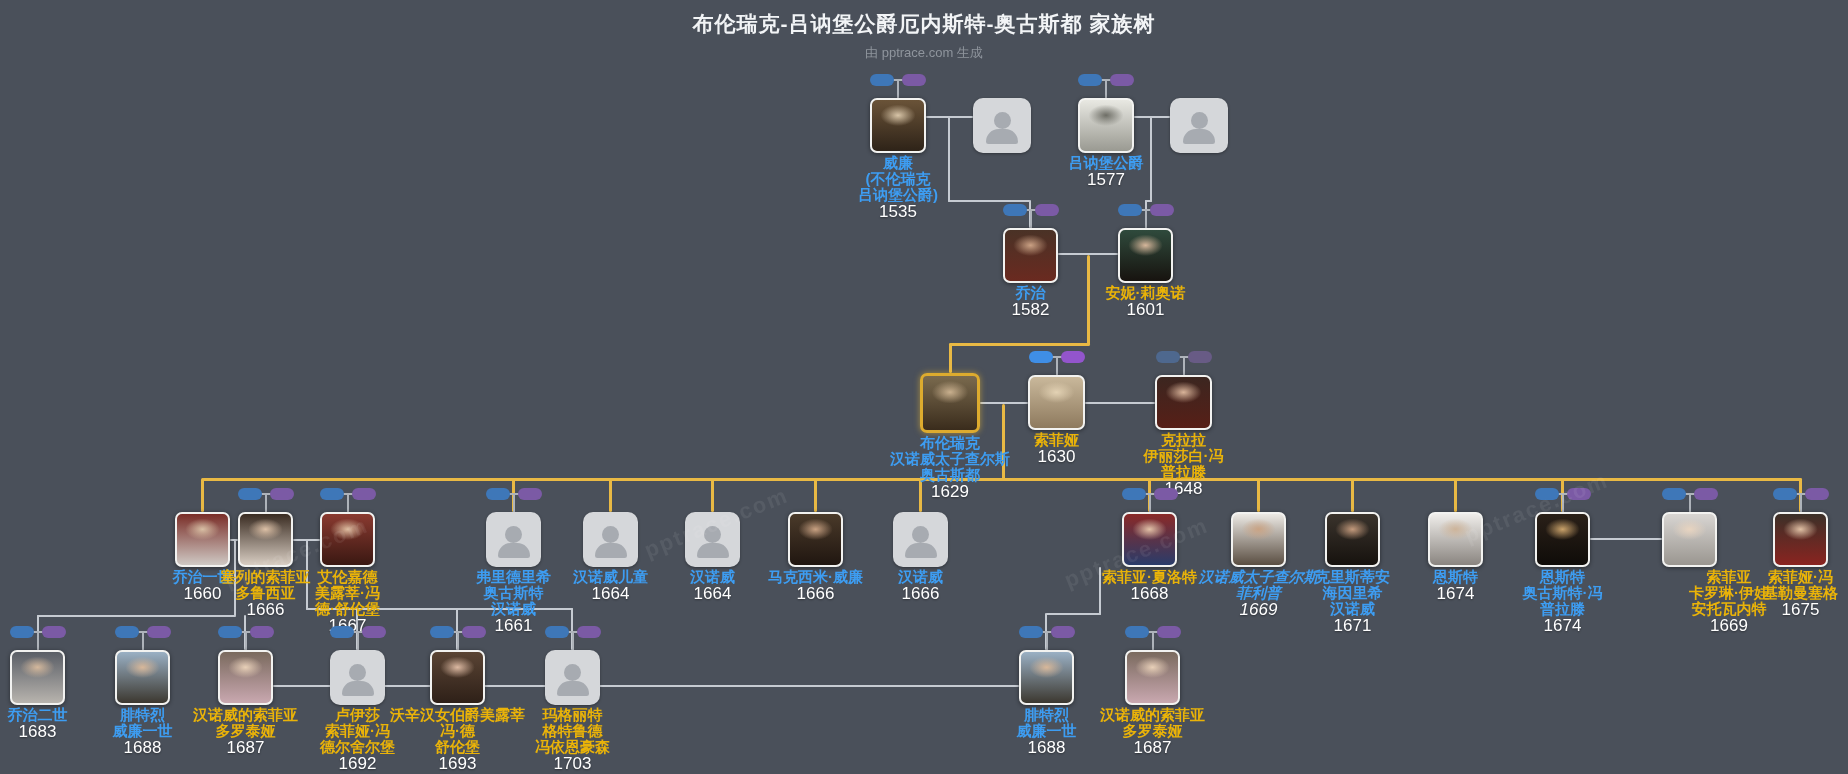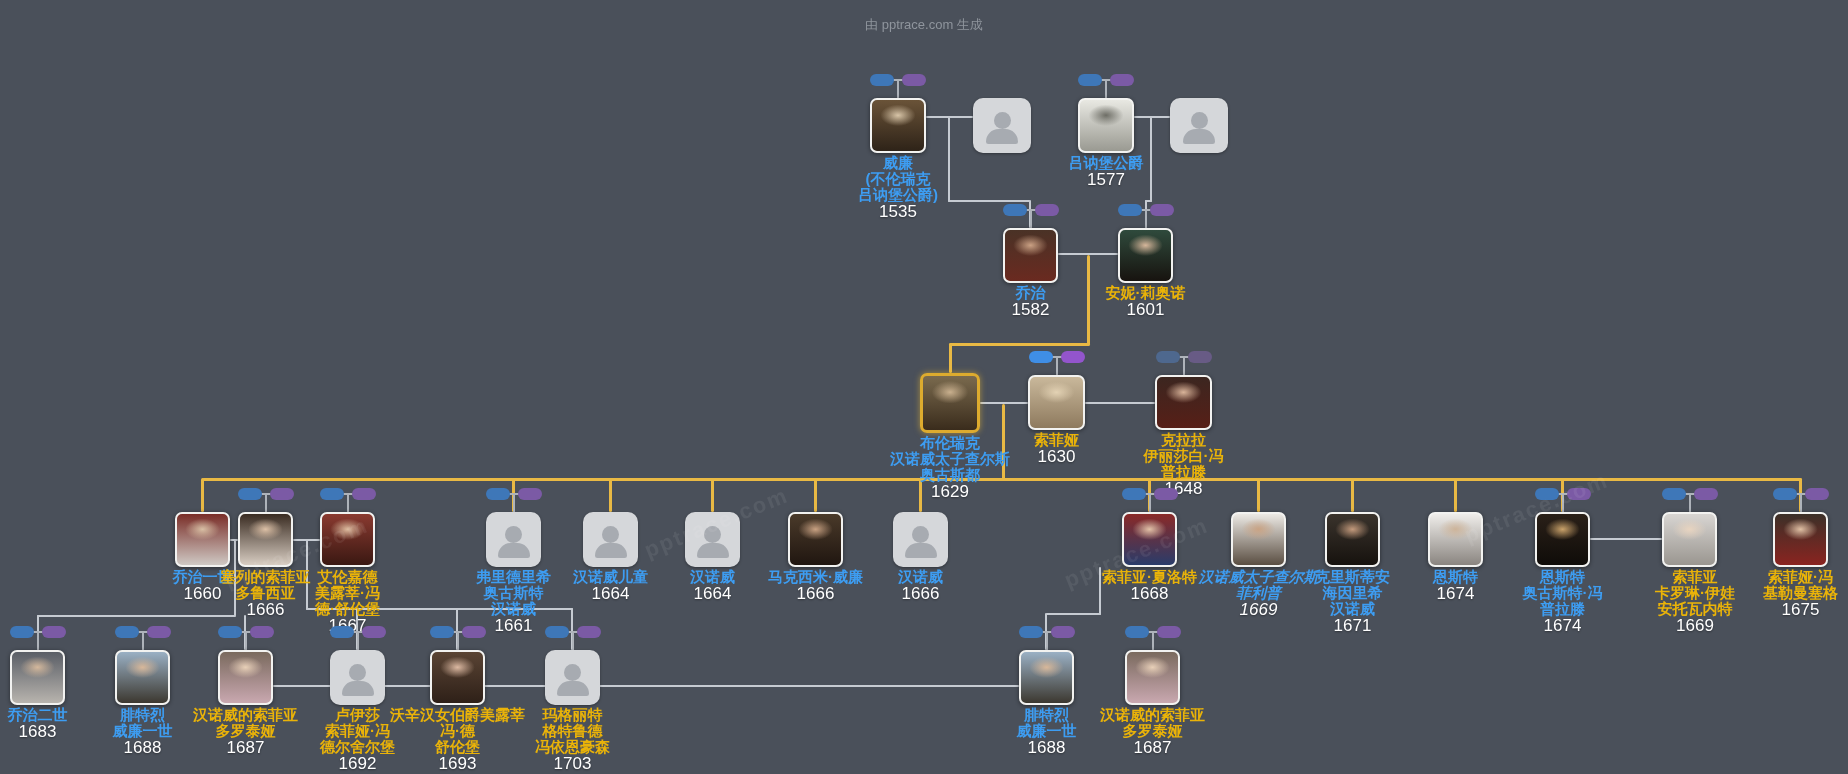--- a/index.html
+++ b/index.html
@@ -40,20 +40,21 @@
   
   .wm{position:absolute;color:rgba(255,255,255,.07);font-size:22px;font-weight:bold;
       transform:rotate(-22deg);z-index:4;pointer-events:none;letter-spacing:2px;}
 </style>
 </head>
 <body>
 
 <div id="canvas">
 
   <div id="hdr">
+    <div class="t">布伦瑞克-吕讷堡公爵厄内斯特-奥古斯都 家族树</div>
     <div class="s">由 pptrace.com 生成</div>
   </div>
 
   <div class="wm" style="left:220px;top:540px;">pptrace.com</div>
   <div class="wm" style="left:640px;top:510px;">pptrace.com</div>
   <div class="wm" style="left:1060px;top:540px;">pptrace.com</div>
   <div class="wm" style="left:1460px;top:495px;">pptrace.com</div>
 
   <div class="seg" style="left:926px;top:116px;width:47px;height:2px;"></div>
   <div class="seg" style="left:1134px;top:116px;width:36px;height:2px;"></div>
@@ -344,21 +345,21 @@
         <div class="yr">1674</div>
       </div>
 
     <div class="portrait" style="background: radial-gradient(45% 28% at 50% 30%, rgb(202, 162, 106) 0%, rgba(0, 0, 0, 0) 75%), linear-gradient(rgb(42, 32, 24) 0%, rgb(15, 12, 9) 100%); left: 1535px; top: 512px; width: 55px; height: 55px;"></div>
     </div>
     <div class="node" style="left: 0px; top: 0px;">
       <div class="pillpair" style="left: 1661.5px; top: 488px;">
         <span class="pill b" style="background: rgb(62, 119, 184);"></span>
         <span class="pill p" style="background: rgb(123, 90, 165);"></span>
       </div>
-      <div class="label" style="left: 1610px; top: 569px;">
+      <div class="label" style="left: 1644px; top: 569px;">
         <div class="nm female">索菲亚</div>
         <div class="nm female">卡罗琳·伊娃</div>
         <div class="nm female">安托瓦内特</div>
         <div class="yr">1669</div>
       </div>
 
     <div class="portrait" style="background: radial-gradient(45% 28% at 50% 30%, rgb(232, 212, 192) 0%, rgba(0, 0, 0, 0) 75%), linear-gradient(rgb(216, 213, 210) 0%, rgb(154, 150, 144) 100%); left: 1662px; top: 512px; width: 55px; height: 55px;"></div>
     </div>
     <div class="node" style="left: 0px; top: 0px;">
       <div class="pillpair" style="left: 1772.5px; top: 488px;">

